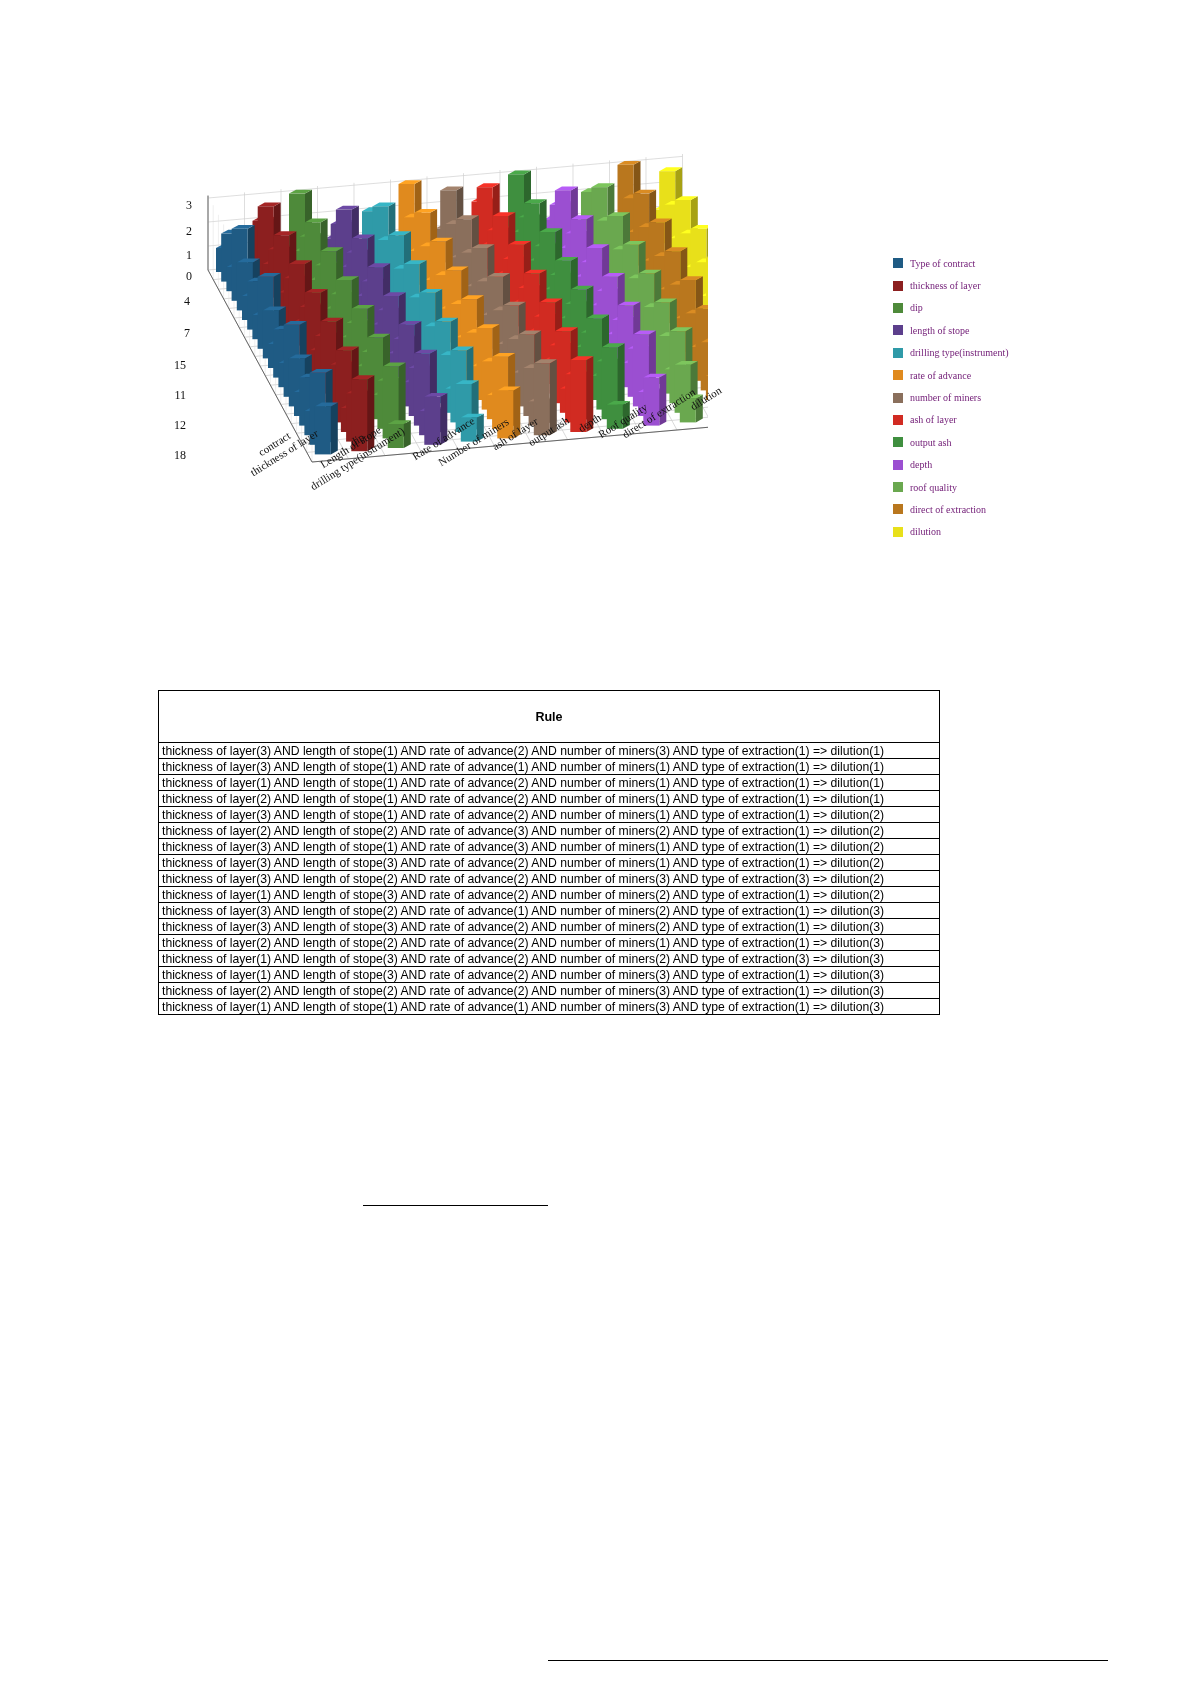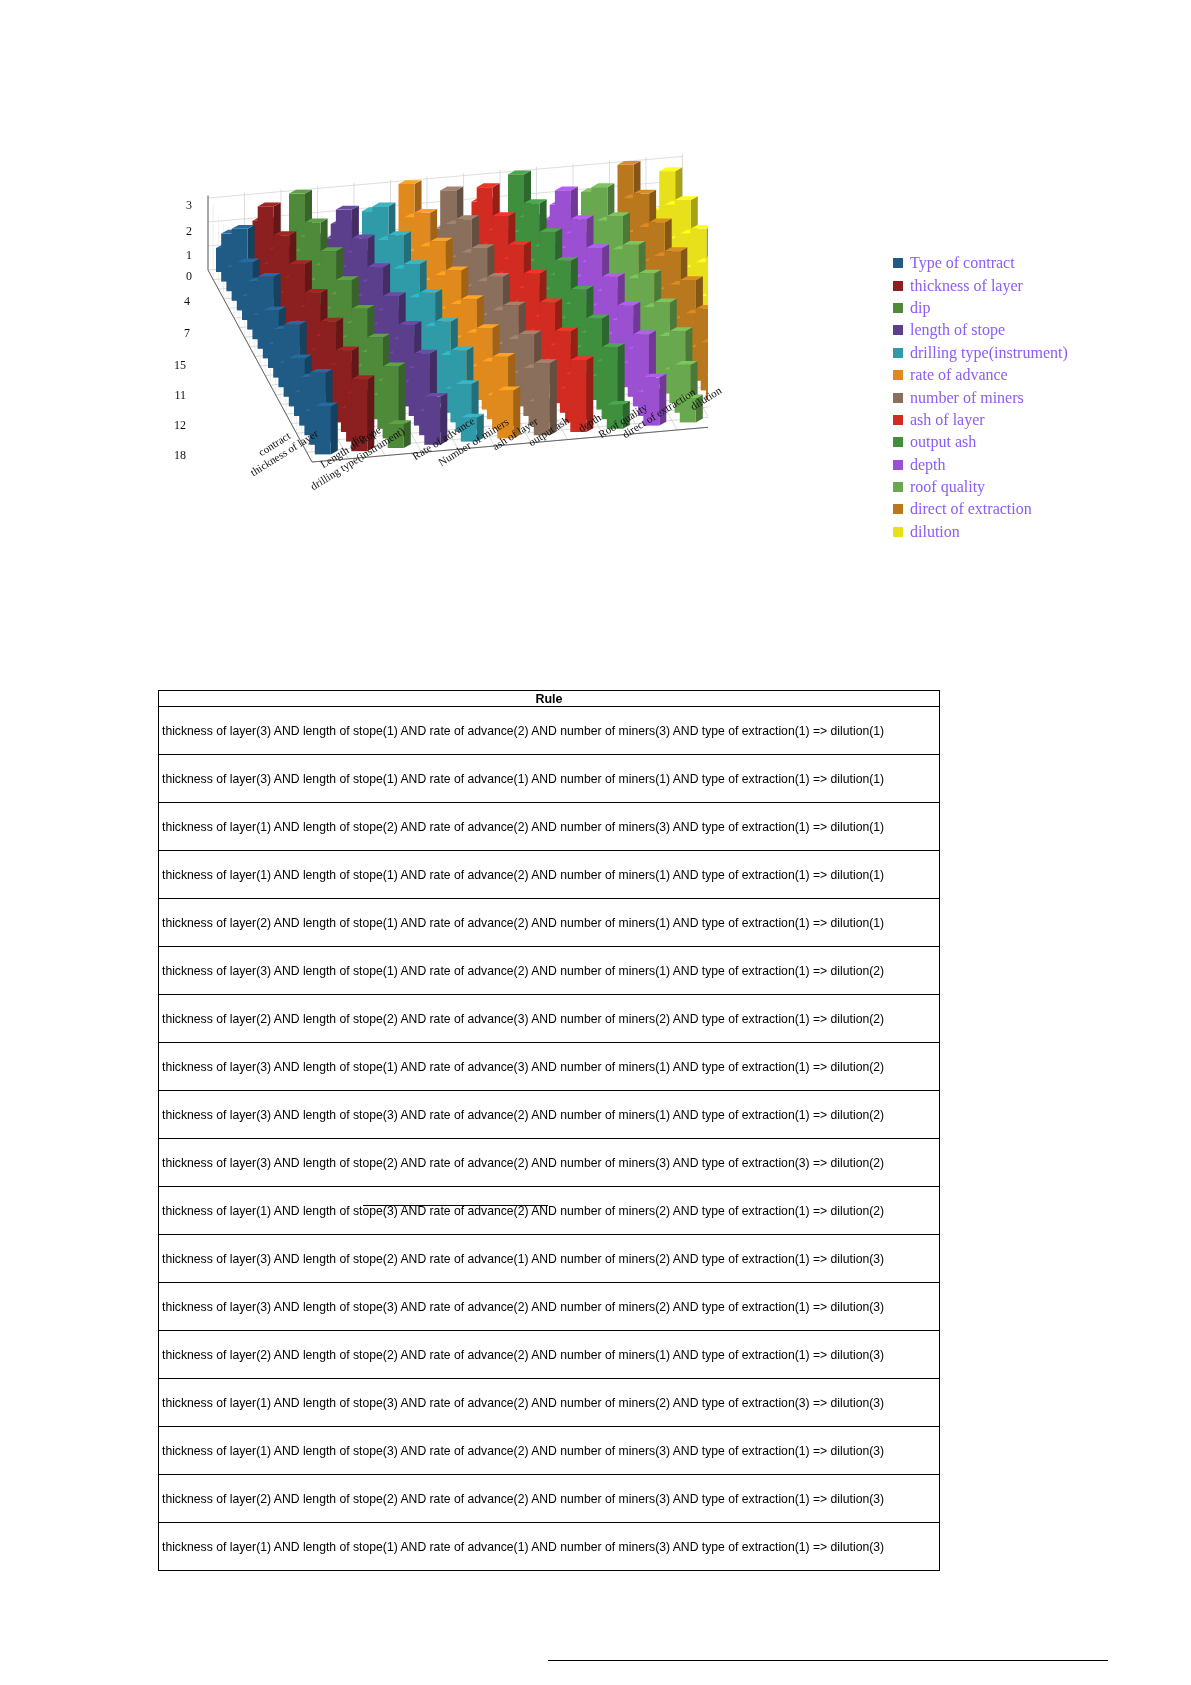--- a/index.html
+++ b/index.html
@@ -78,50 +78,50 @@
     height: 22.4px;
   }
   .legend-swatch {
     width: 10px;
     height: 10px;
     margin-right: 7px;
     flex: 0 0 auto;
   }
   .legend-text {
     font-family: "Liberation Serif", serif;
-    font-size: 16px;
-    color: #8b5cf6;
+    font-size: 10px;
+    color: #701a75;
     white-space: nowrap;
   }
 
   
   #rules-table {
     position: absolute;
     left: 158px;
     top: 690px;
     width: 782px;
     border-collapse: collapse;
     background: #fff;
   }
   #rules-table th {
     border: 1px solid #000;
     font-family: "Liberation Sans", sans-serif;
     font-size: 12.5px;
     font-weight: bold;
     text-align: center;
-    padding: 0 3px;
+    padding: 18px 3px;
     height: 15px;
   }
   #rules-table td {
     border: 1px solid #000;
     border-top: none;
     font-family: "Liberation Sans", sans-serif;
     font-size: 12.2px;
     text-align: left;
-    padding: 16px 3px;
+    padding: 0 3px;
     height: 15px;
     white-space: nowrap;
     overflow: hidden;
   }
 
   
   #footnote-rule {
     position: absolute;
     left: 363px;
     top: 1205px;
@@ -1619,23 +1619,20 @@
     </tr>
   </thead>
   <tbody id="rules-tbody">
       <tr>
         <td>thickness of layer(3) AND length of stope(1) AND rate of advance(2) AND number of miners(3) AND type of extraction(1) =&gt; dilution(1)</td>
       </tr>
       <tr>
         <td>thickness of layer(3) AND length of stope(1) AND rate of advance(1) AND number of miners(1) AND type of extraction(1) =&gt; dilution(1)</td>
       </tr>
       <tr>
-        <td>thickness of layer(1) AND length of stope(2) AND rate of advance(2) AND number of miners(3) AND type of extraction(1) =&gt; dilution(1)</td>
-      </tr>
-      <tr>
         <td>thickness of layer(1) AND length of stope(1) AND rate of advance(2) AND number of miners(1) AND type of extraction(1) =&gt; dilution(1)</td>
       </tr>
       <tr>
         <td>thickness of layer(2) AND length of stope(1) AND rate of advance(2) AND number of miners(1) AND type of extraction(1) =&gt; dilution(1)</td>
       </tr>
       <tr>
         <td>thickness of layer(3) AND length of stope(1) AND rate of advance(2) AND number of miners(1) AND type of extraction(1) =&gt; dilution(2)</td>
       </tr>
       <tr>
         <td>thickness of layer(2) AND length of stope(2) AND rate of advance(3) AND number of miners(2) AND type of extraction(1) =&gt; dilution(2)</td>

